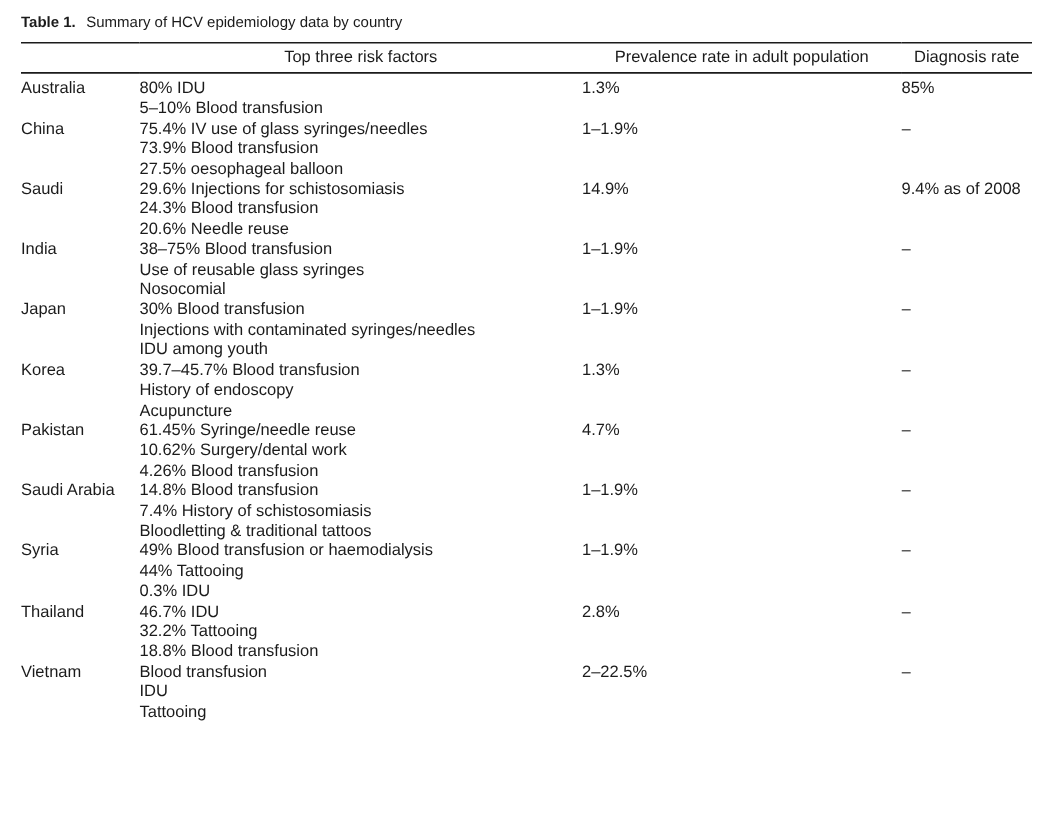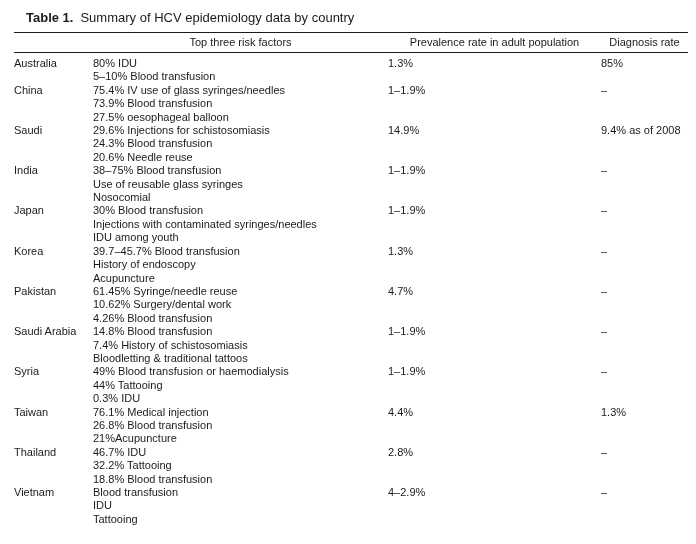--- a/index.html
+++ b/index.html
@@ -13,22 +13,22 @@
     overflow: hidden;
     font-family: "Liberation Sans", sans-serif;
     font-size: 11px;
     color: #1b1b1b;
     -webkit-font-smoothing: antialiased;
   }
   .figure {
     padding: 10px 0 0 14px;
   }
   .caption {
-    font-size: 13px;
-    margin: 0 0 7px 12px;
+    font-size: 10px;
+    margin: 0 0 7px 0;
     white-space: nowrap;
   }
   .caption .label {
     font-weight: bold;
     margin-right: 7px;
   }
   table.hcv {
     border-collapse: collapse;
     table-layout: fixed;
     width: 674px;
@@ -167,44 +167,34 @@
           <td>Syria</td>
           <td>
             <div>49% Blood transfusion or haemodialysis</div>
             <div>44% Tattooing</div>
             <div>0.3% IDU</div>
           </td>
           <td>1–1.9%</td>
           <td>–</td>
         </tr>
         <tr>
-          <td>Taiwan</td>
-          <td>
-            <div>76.1% Medical injection</div>
-            <div>26.8% Blood transfusion</div>
-            <div>21%Acupuncture</div>
-          </td>
-          <td>4.4%</td>
-          <td>1.3%</td>
-        </tr>
-        <tr>
           <td>Thailand</td>
           <td>
             <div>46.7% IDU</div>
             <div>32.2% Tattooing</div>
             <div>18.8% Blood transfusion</div>
           </td>
           <td>2.8%</td>
           <td>–</td>
         </tr>
         <tr>
           <td>Vietnam</td>
           <td>
             <div>Blood transfusion</div>
             <div>IDU</div>
             <div>Tattooing</div>
           </td>
-          <td>4–2.9%</td>
+          <td>2–22.5%</td>
           <td>–</td>
         </tr>
       </tbody>
   </table>
 </div>
 
 </body></html>

